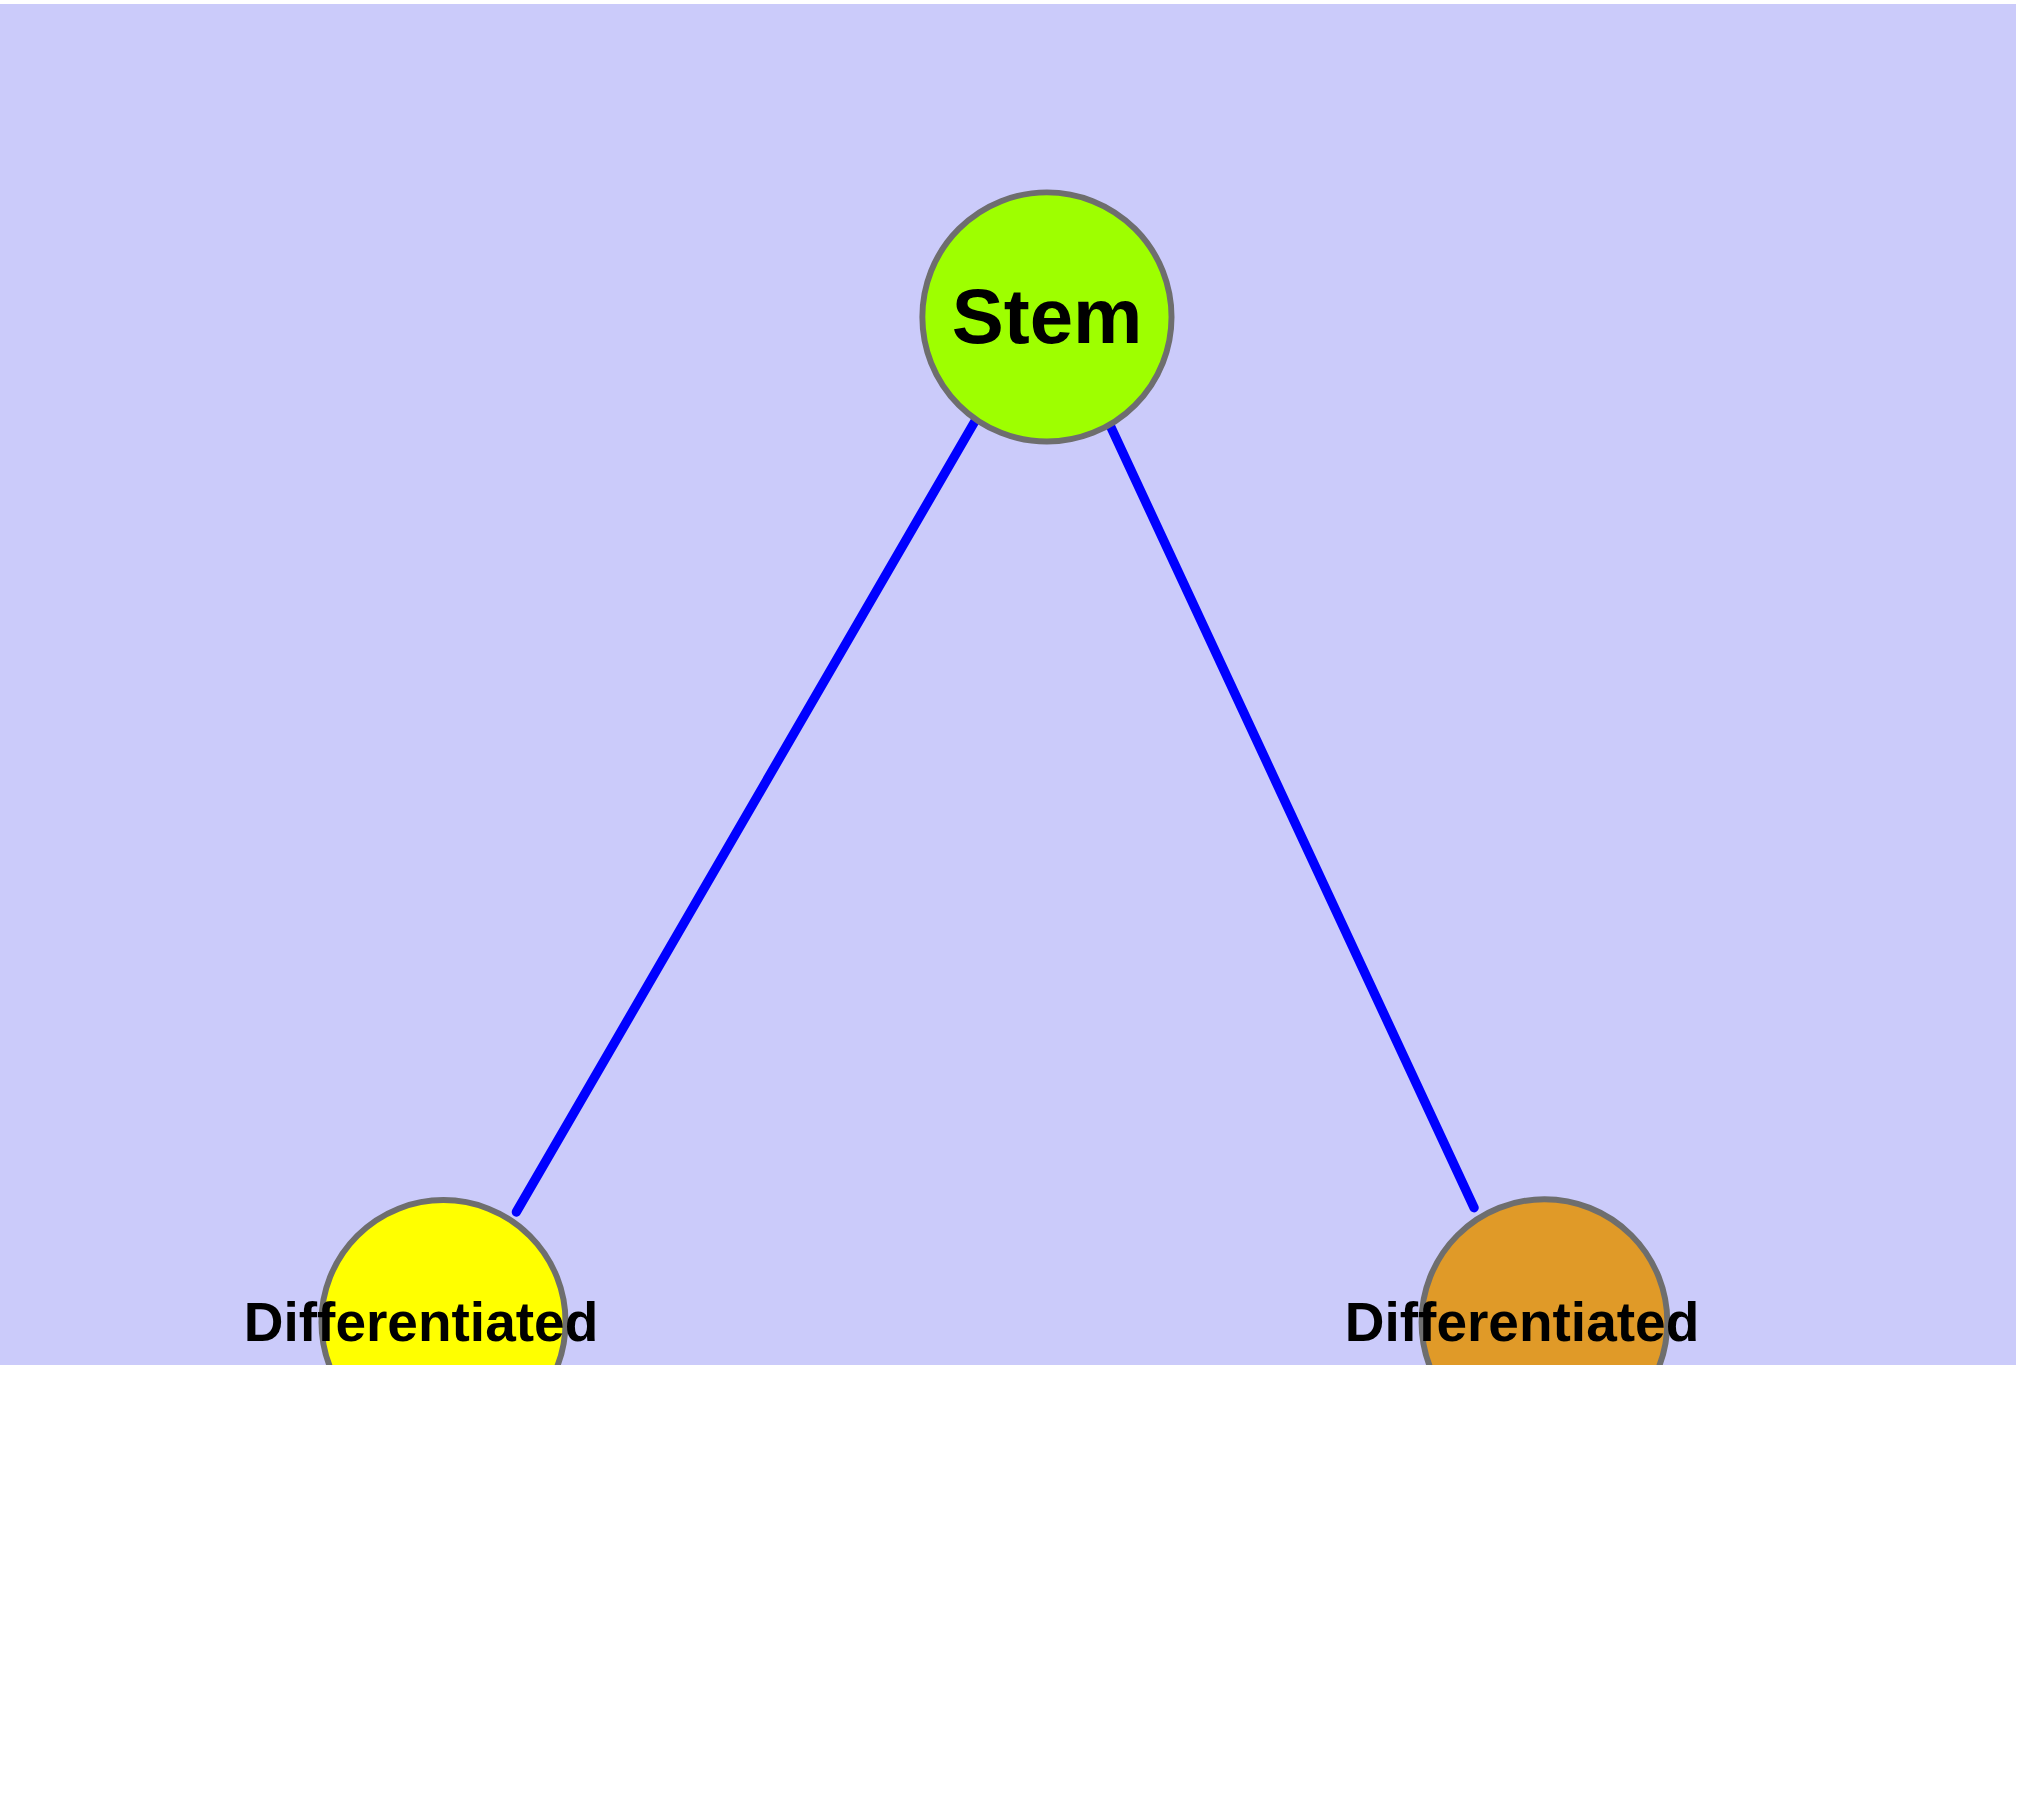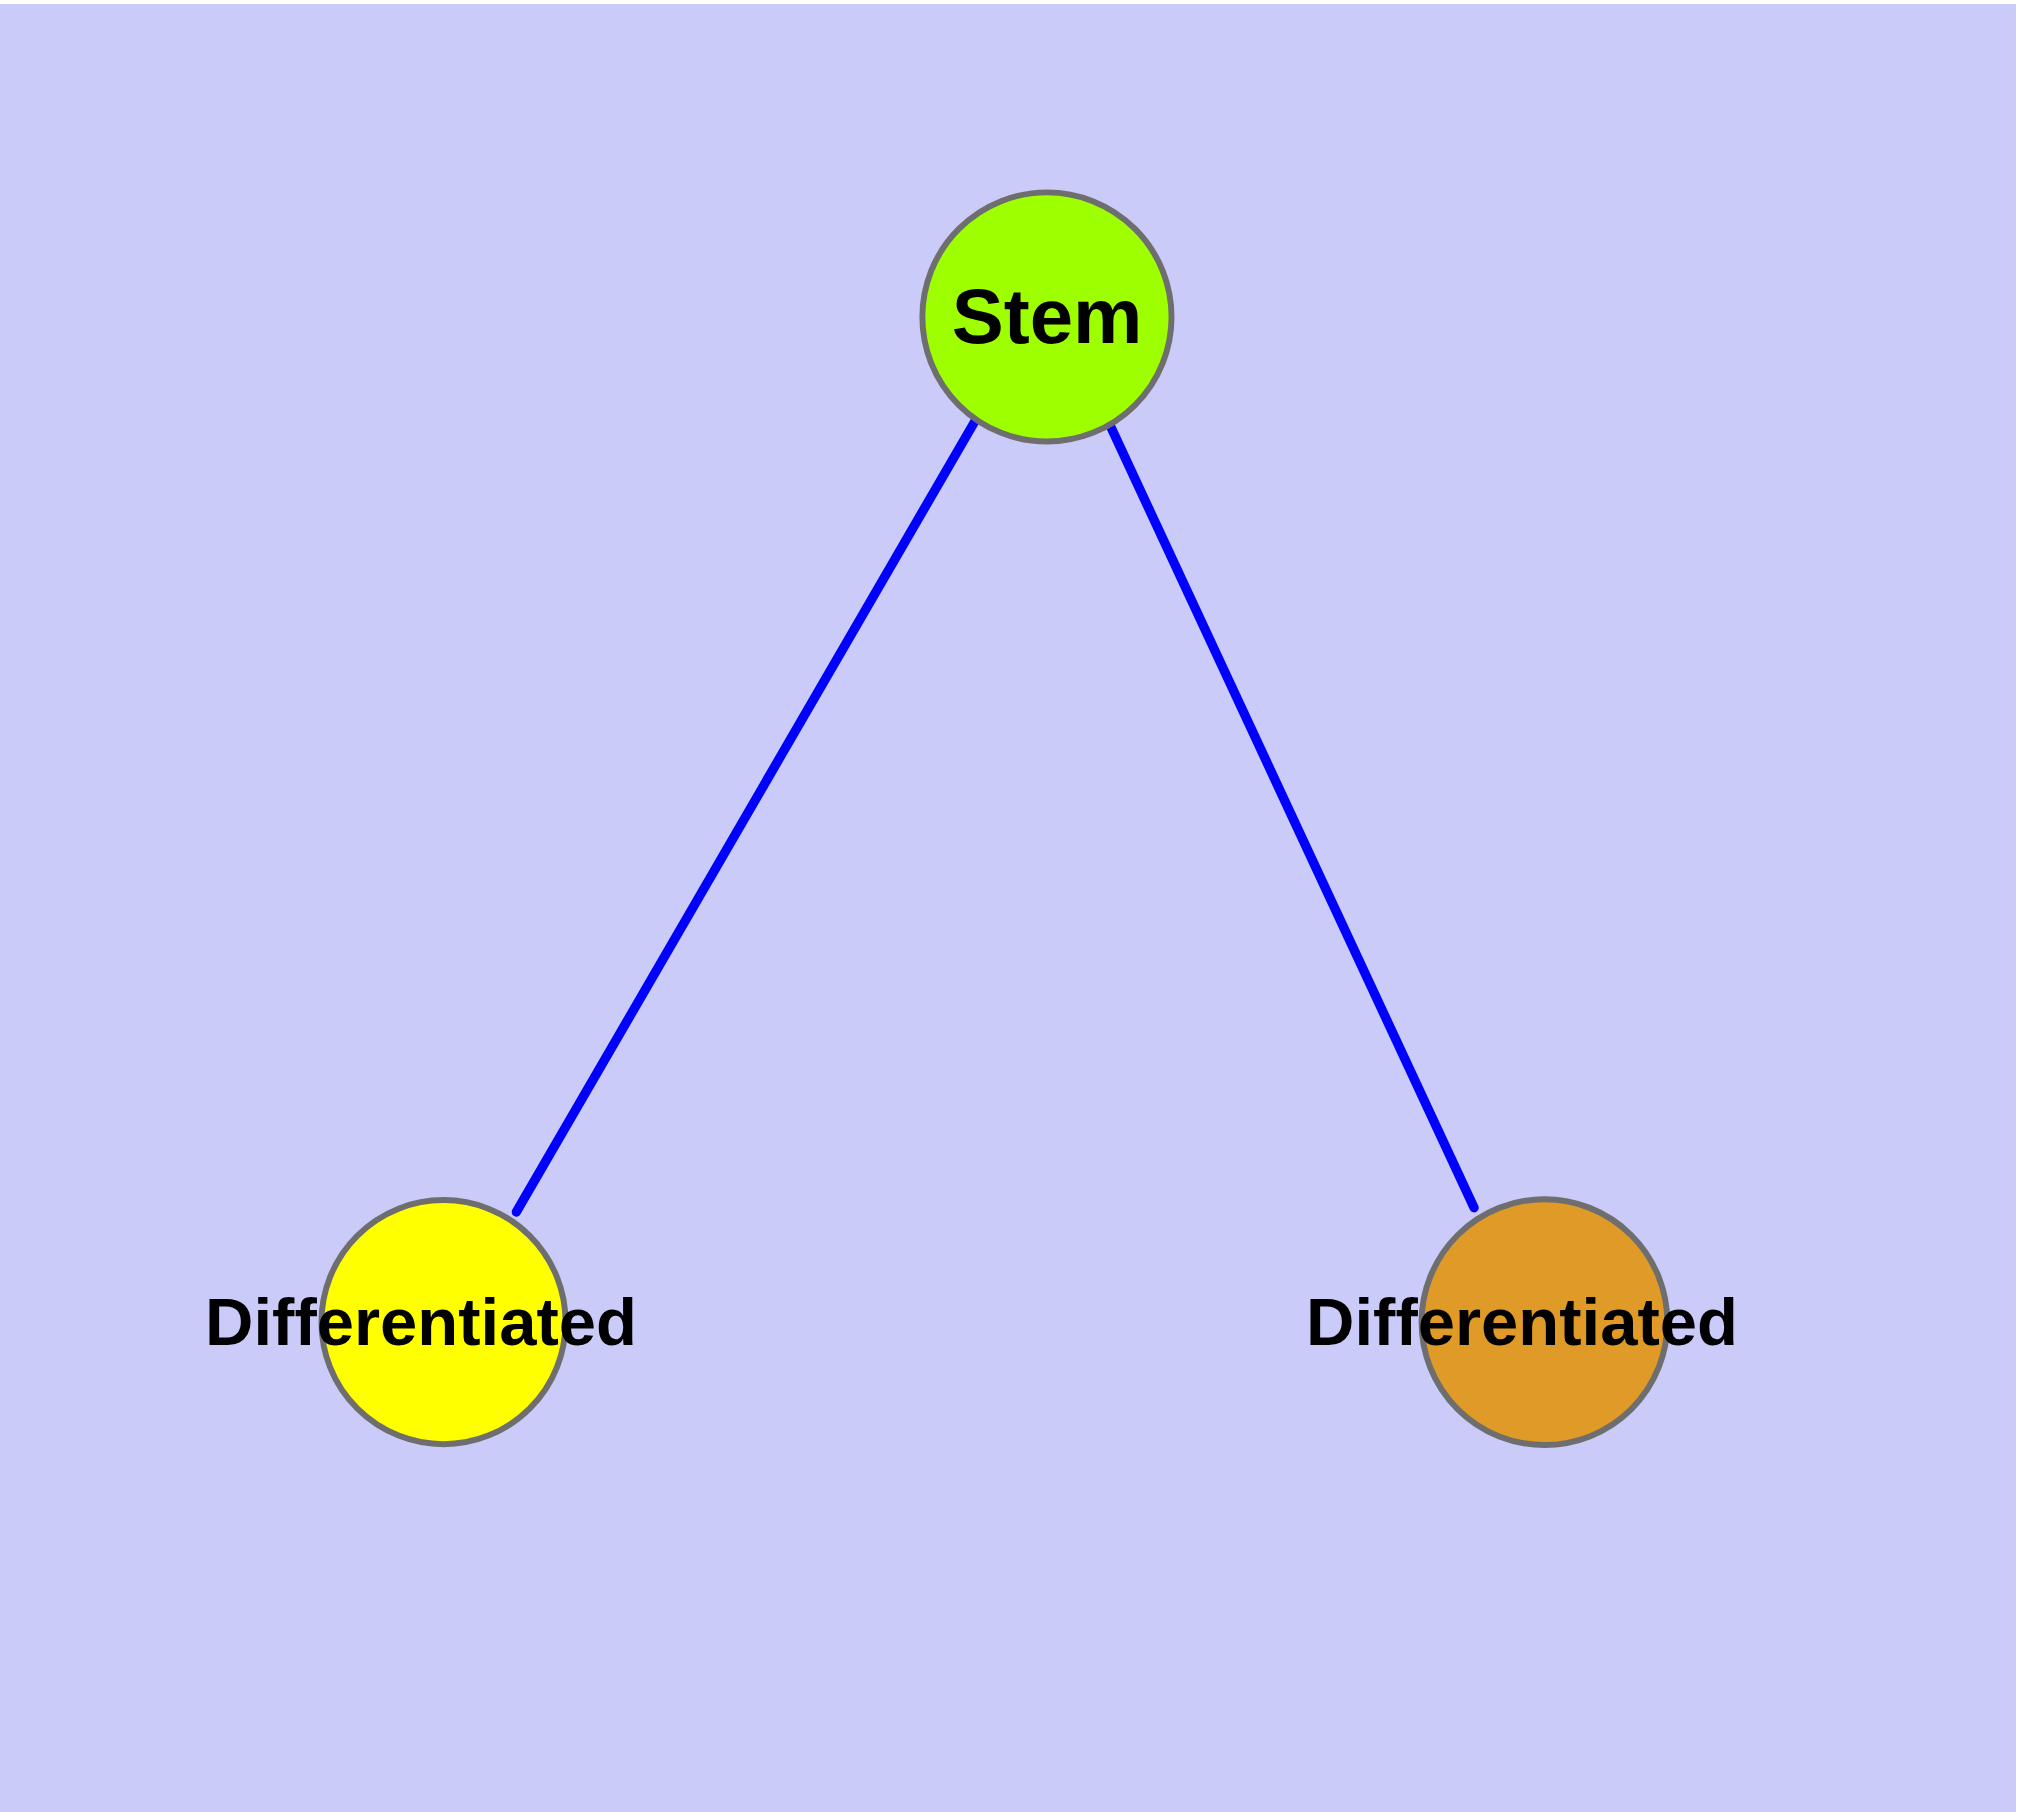--- a/index.html
+++ b/index.html
@@ -9,21 +9,21 @@
   }
   body {
     width: 2021px;
     height: 1812px;
     overflow: hidden;
     font-family: "Liberation Sans", sans-serif;
   }
   #canvas {
     position: relative;
     width: 2021px;
-    height: 1812px;
+    height: 1365px;
     background: #cbcbfa;
     overflow: hidden;
   }
   #graph-svg {
     position: absolute;
     left: 0;
     top: 0;
     width: 2021px;
     height: 1812px;
     display: block;
@@ -36,21 +36,21 @@
     text-align: center;
     white-space: pre;
     line-height: 1.07;
     pointer-events: none;
     transform: translate(-50%, -50%);
   }
   .label-stem {
     font-size: 78px;
   }
   .label-diff {
-    font-size: 67px;
+    font-size: 55px;
     text-align: right;
   }
   .top-strip {
     position: absolute;
     left: 0;
     top: 0;
     width: 2021px;
     height: 4.2px;
     background: #ffffff;
   }

